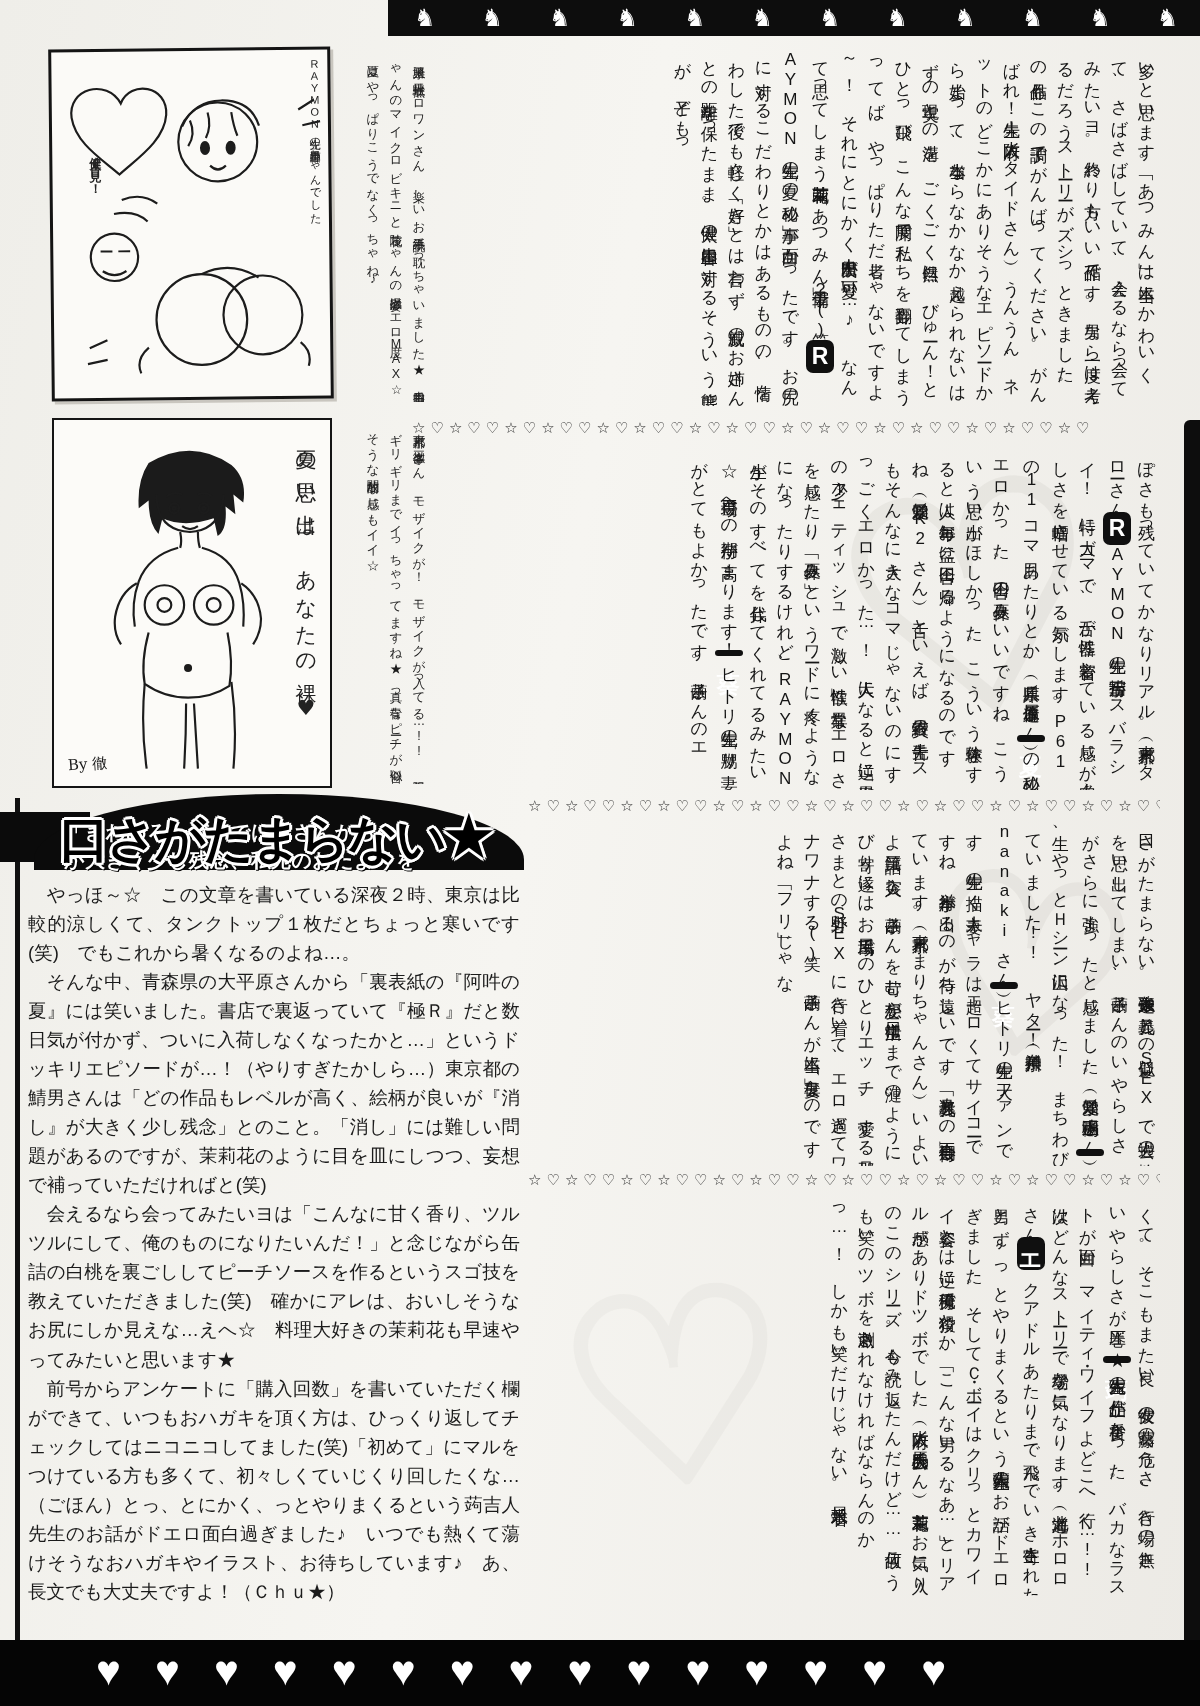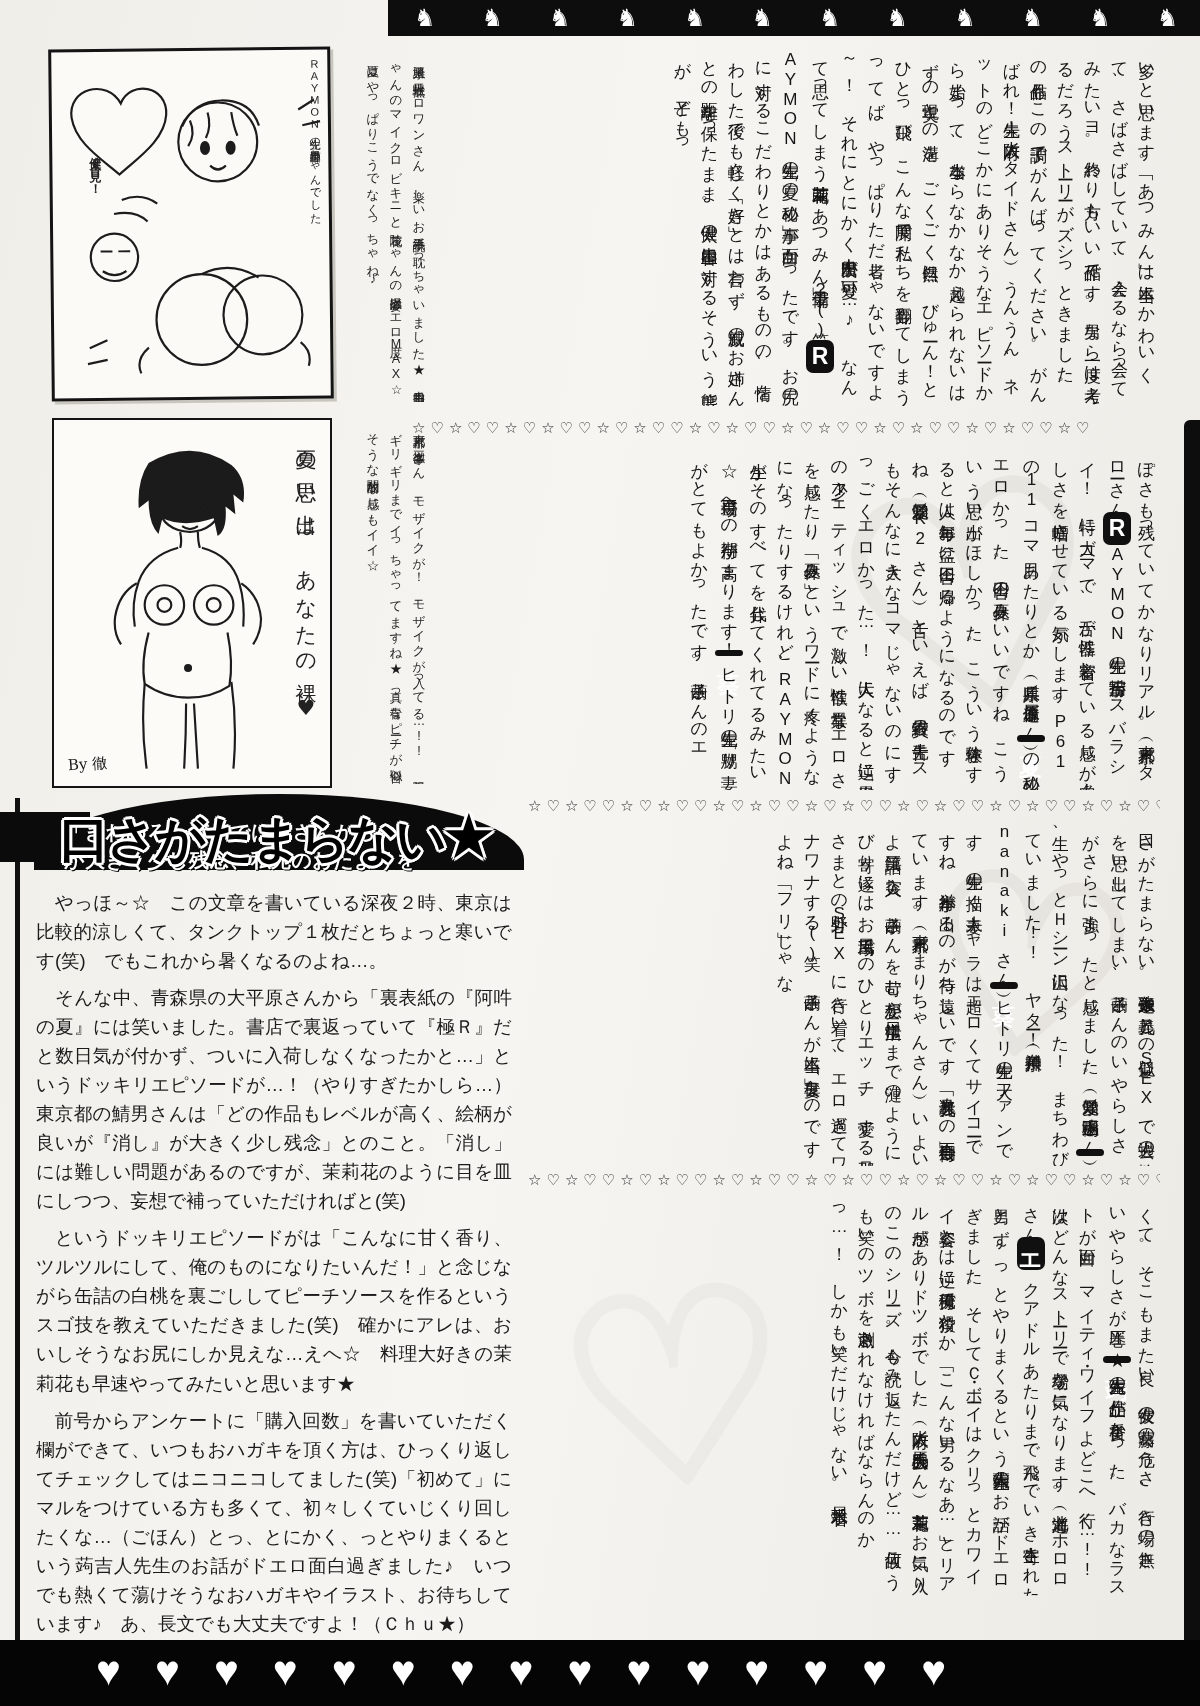--- a/index.html
+++ b/index.html
@@ -74,21 +74,21 @@
     text-shadow:1px 1px 0 #000; }
   .banner-big{ position:absolute; right:30px; top:14px; font-size:50px; font-weight:bold;
     color:#000; letter-spacing:-3px; white-space:nowrap;
     text-shadow:-3px 0 #fff,3px 0 #fff,0 -3px #fff,0 3px #fff,
       -2px -2px #fff,2px 2px #fff,-2px 2px #fff,2px -2px #fff; }
   .banner-star{ font-size:56px; letter-spacing:0; }
 
   
   .letter{ position:absolute; left:28px; top:880px; width:492px; height:756px;
     font-size:18.5px; line-height:1.57; color:#1b1b1b; overflow:hidden; }
-  .letter p{ margin:8px; text-align:justify; }
+  .letter p{ margin:0; text-align:justify; }
   .bold{ font-weight:normal; }
 
   .footer{ position:absolute; left:0; top:1640px; width:1200px; height:66px;
     background:#050505; color:#fff; overflow:hidden; white-space:nowrap;
     font-size:42px; line-height:62px; letter-spacing:34px; padding-left:96px; }
 </style>
 </head>
 <body>
 
 <div class="page">
@@ -180,21 +180,21 @@
     <div class="banner-small">
       <div>「きわめろーど」では皆さんからの</div>
       <div>が大きく少し残念、私宛のおたよりを</div>
     </div>
     <div class="banner-big"><span>口さがたまらない</span><span class="banner-star">★</span></div>
   </div>
 
   <div class="letter">
     <p><span>　やっほ～☆　この文章を書いている深夜２時、東京は比較的涼しくて、タンクトップ１枚だとちょっと寒いです(笑)　でもこれから暑くなるのよね…。</span></p>
     <p><span>　そんな中、</span><span class="bold">青森県の大平原さん</span><span>から「裏表紙の『阿吽の夏』には笑いました。書店で裏返っていて『極Ｒ』だと数日気が付かず、ついに入荷しなくなったかと…」というドッキリエピソードが…！（やりすぎたかしら…）</span><span class="bold">東京都の鯖男さん</span><span>は「どの作品もレベルが高く、絵柄が良いが『消し』が大きく少し残念」とのこと。「消し」には難しい問題があるのですが、茉莉花のように目を皿にしつつ、妄想で補っていただければと(笑)</span></p>
-    <p><span>　</span><span class="bold">というドッキリエピソードが</span><span>は「こんなに甘く香り、ツルツルにして、俺のものになりたいんだ！」と念じながら缶詰の白桃を裏ごししてピーチソースを作るというスゴ技を教えていただきました(笑)　確かにアレは、おいしそうなお尻にしか見えな…えへ☆　料理大好きの茉莉花も早速やってみたいと思います★</span></p>
+    <p><span>　</span><span class="bold">会えるなら会ってみたいヨ</span><span>は「こんなに甘く香り、ツルツルにして、俺のものになりたいんだ！」と念じながら缶詰の白桃を裏ごししてピーチソースを作るというスゴ技を教えていただきました(笑)　確かにアレは、おいしそうなお尻にしか見えな…えへ☆　料理大好きの茉莉花も早速やってみたいと思います★</span></p>
     <p><span>　前号からアンケートに「購入回数」を書いていただく欄ができて、いつもおハガキを頂く方は、ひっくり返してチェックしてはニコニコしてました(笑)「初めて」にマルをつけている方も多くて、初々しくていじくり回したくな…（ごほん）とっ、とにかく、っとやりまくるという蒟吉人先生のお話がドエロ面白過ぎました♪　いつでも熱くて蕩けそうなおハガキやイラスト、お待ちしています♪　あ、長文でも大丈夫ですよ！（Ｃｈｕ★）</span></p>
   </div>
 
   <div class="footer">
     <span>♥♥♥♥♥♥♥♥♥♥♥♥♥♥♥</span>
   </div>
 
 </div>
 
 </body></html>

